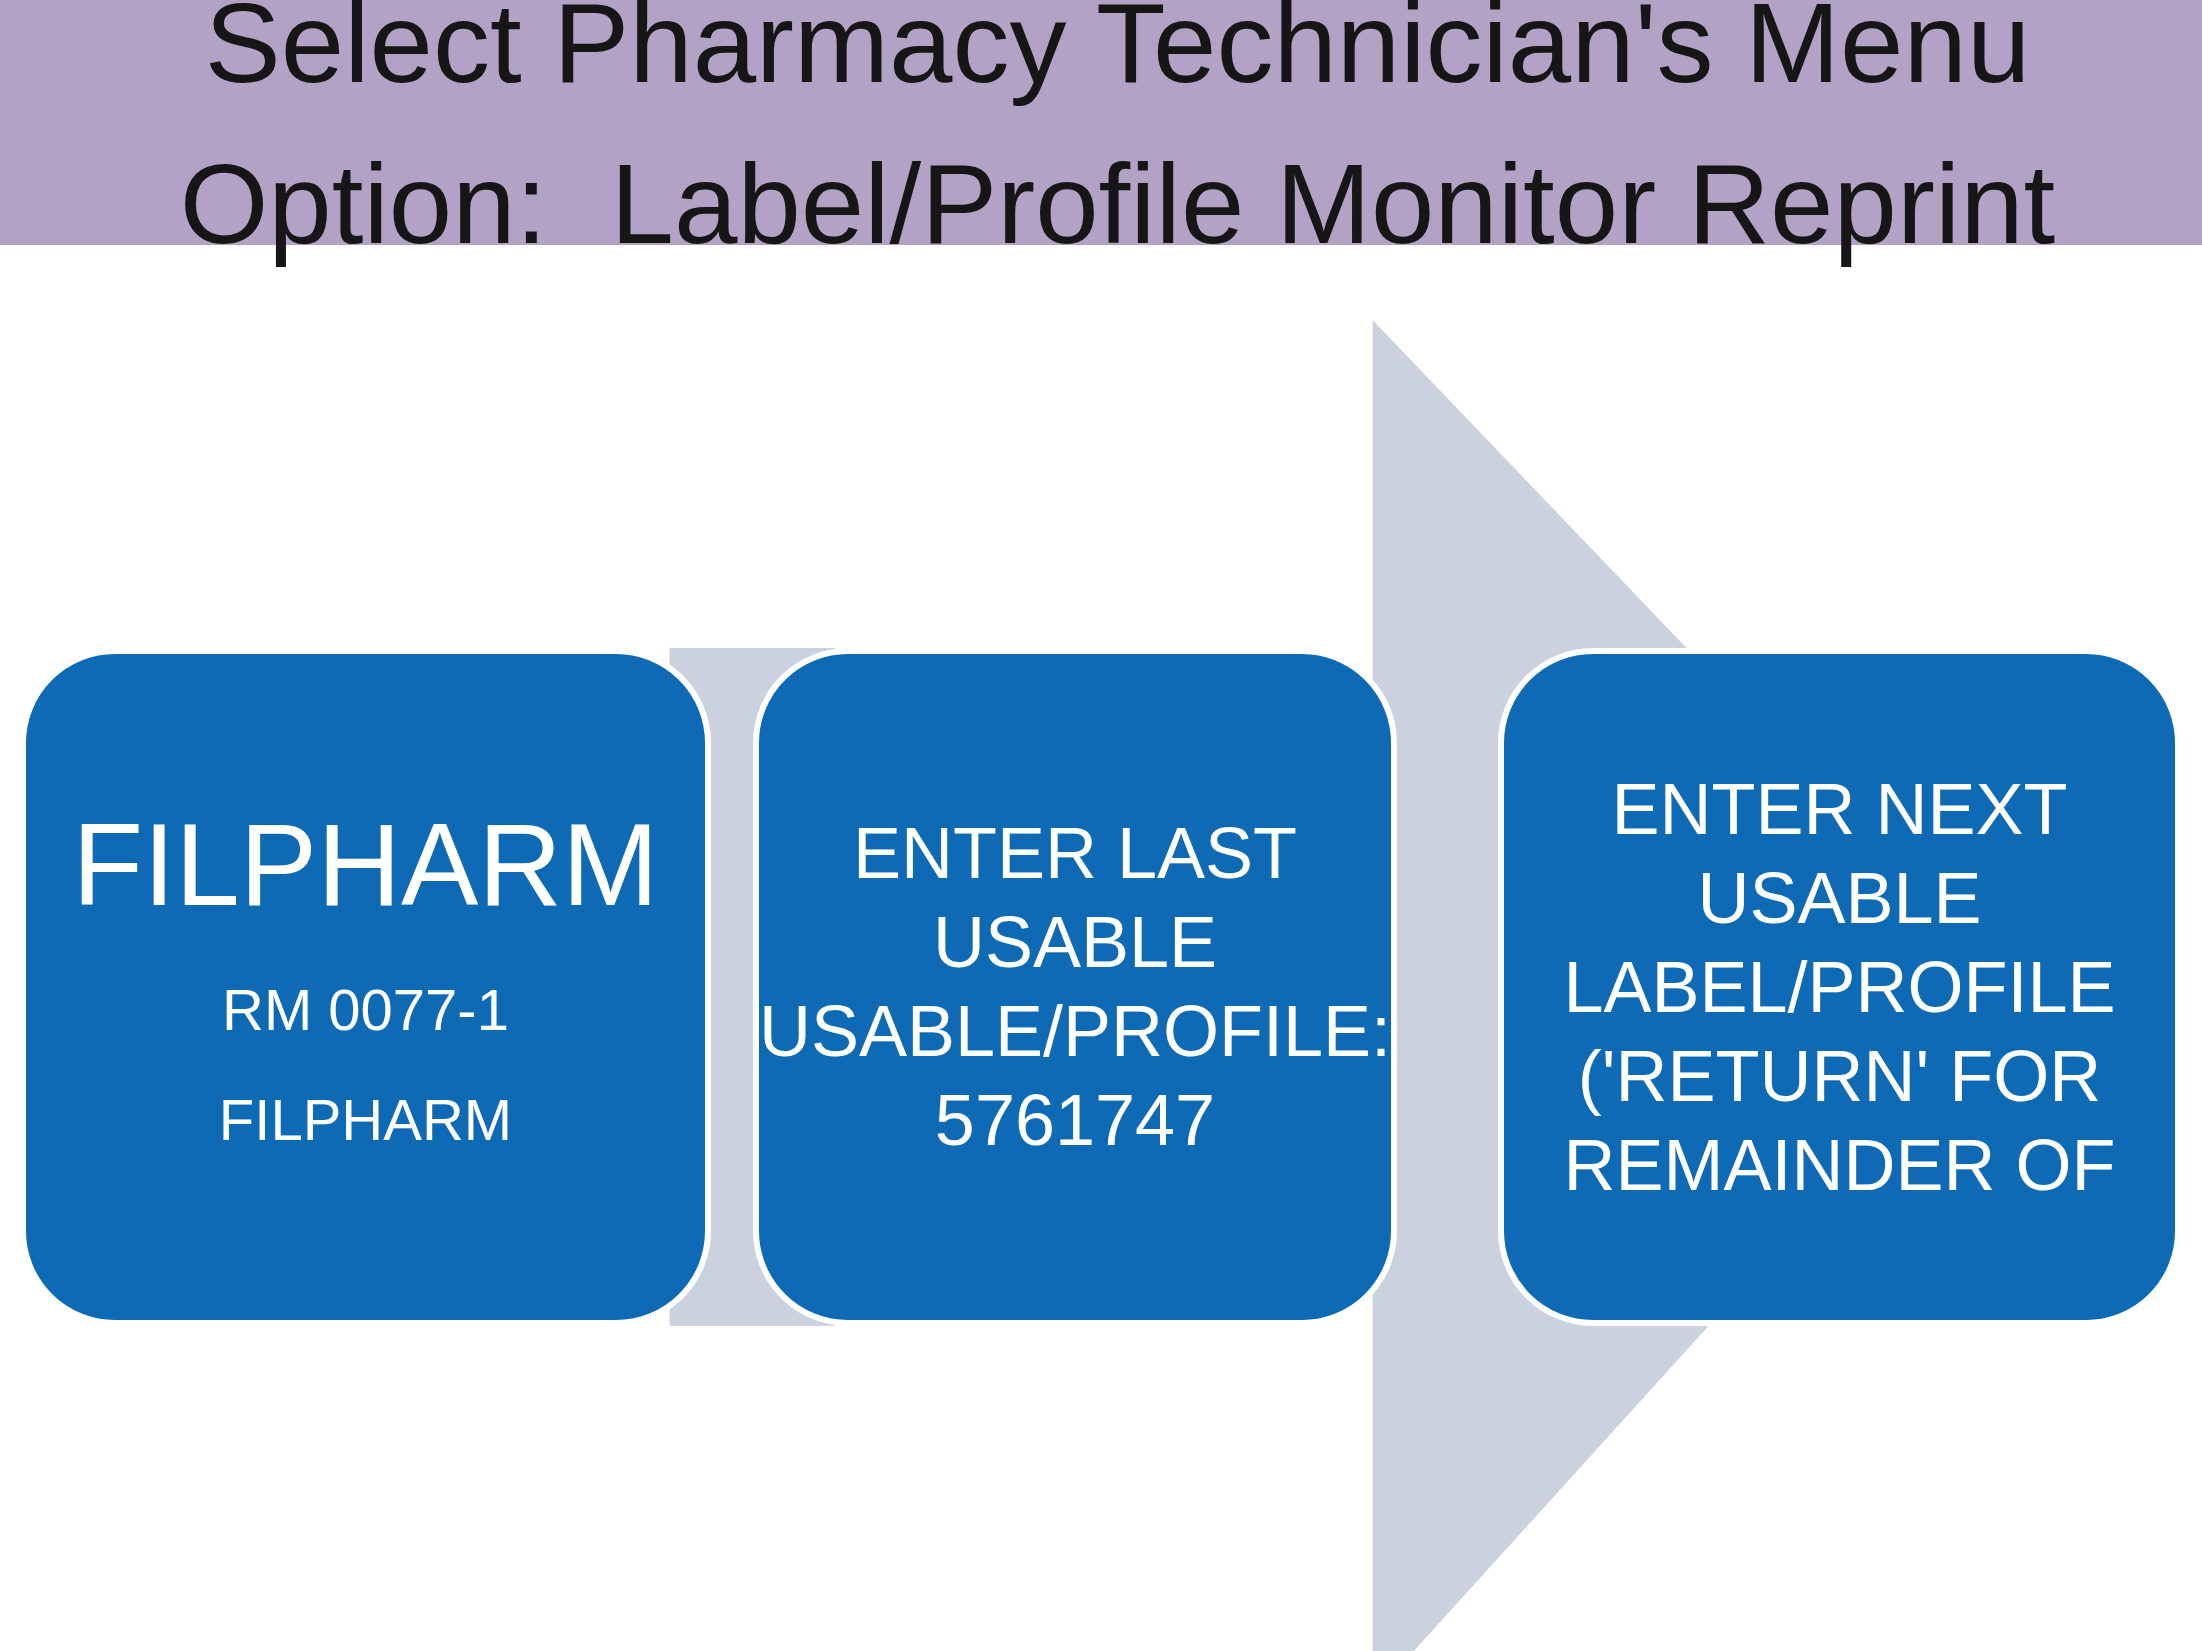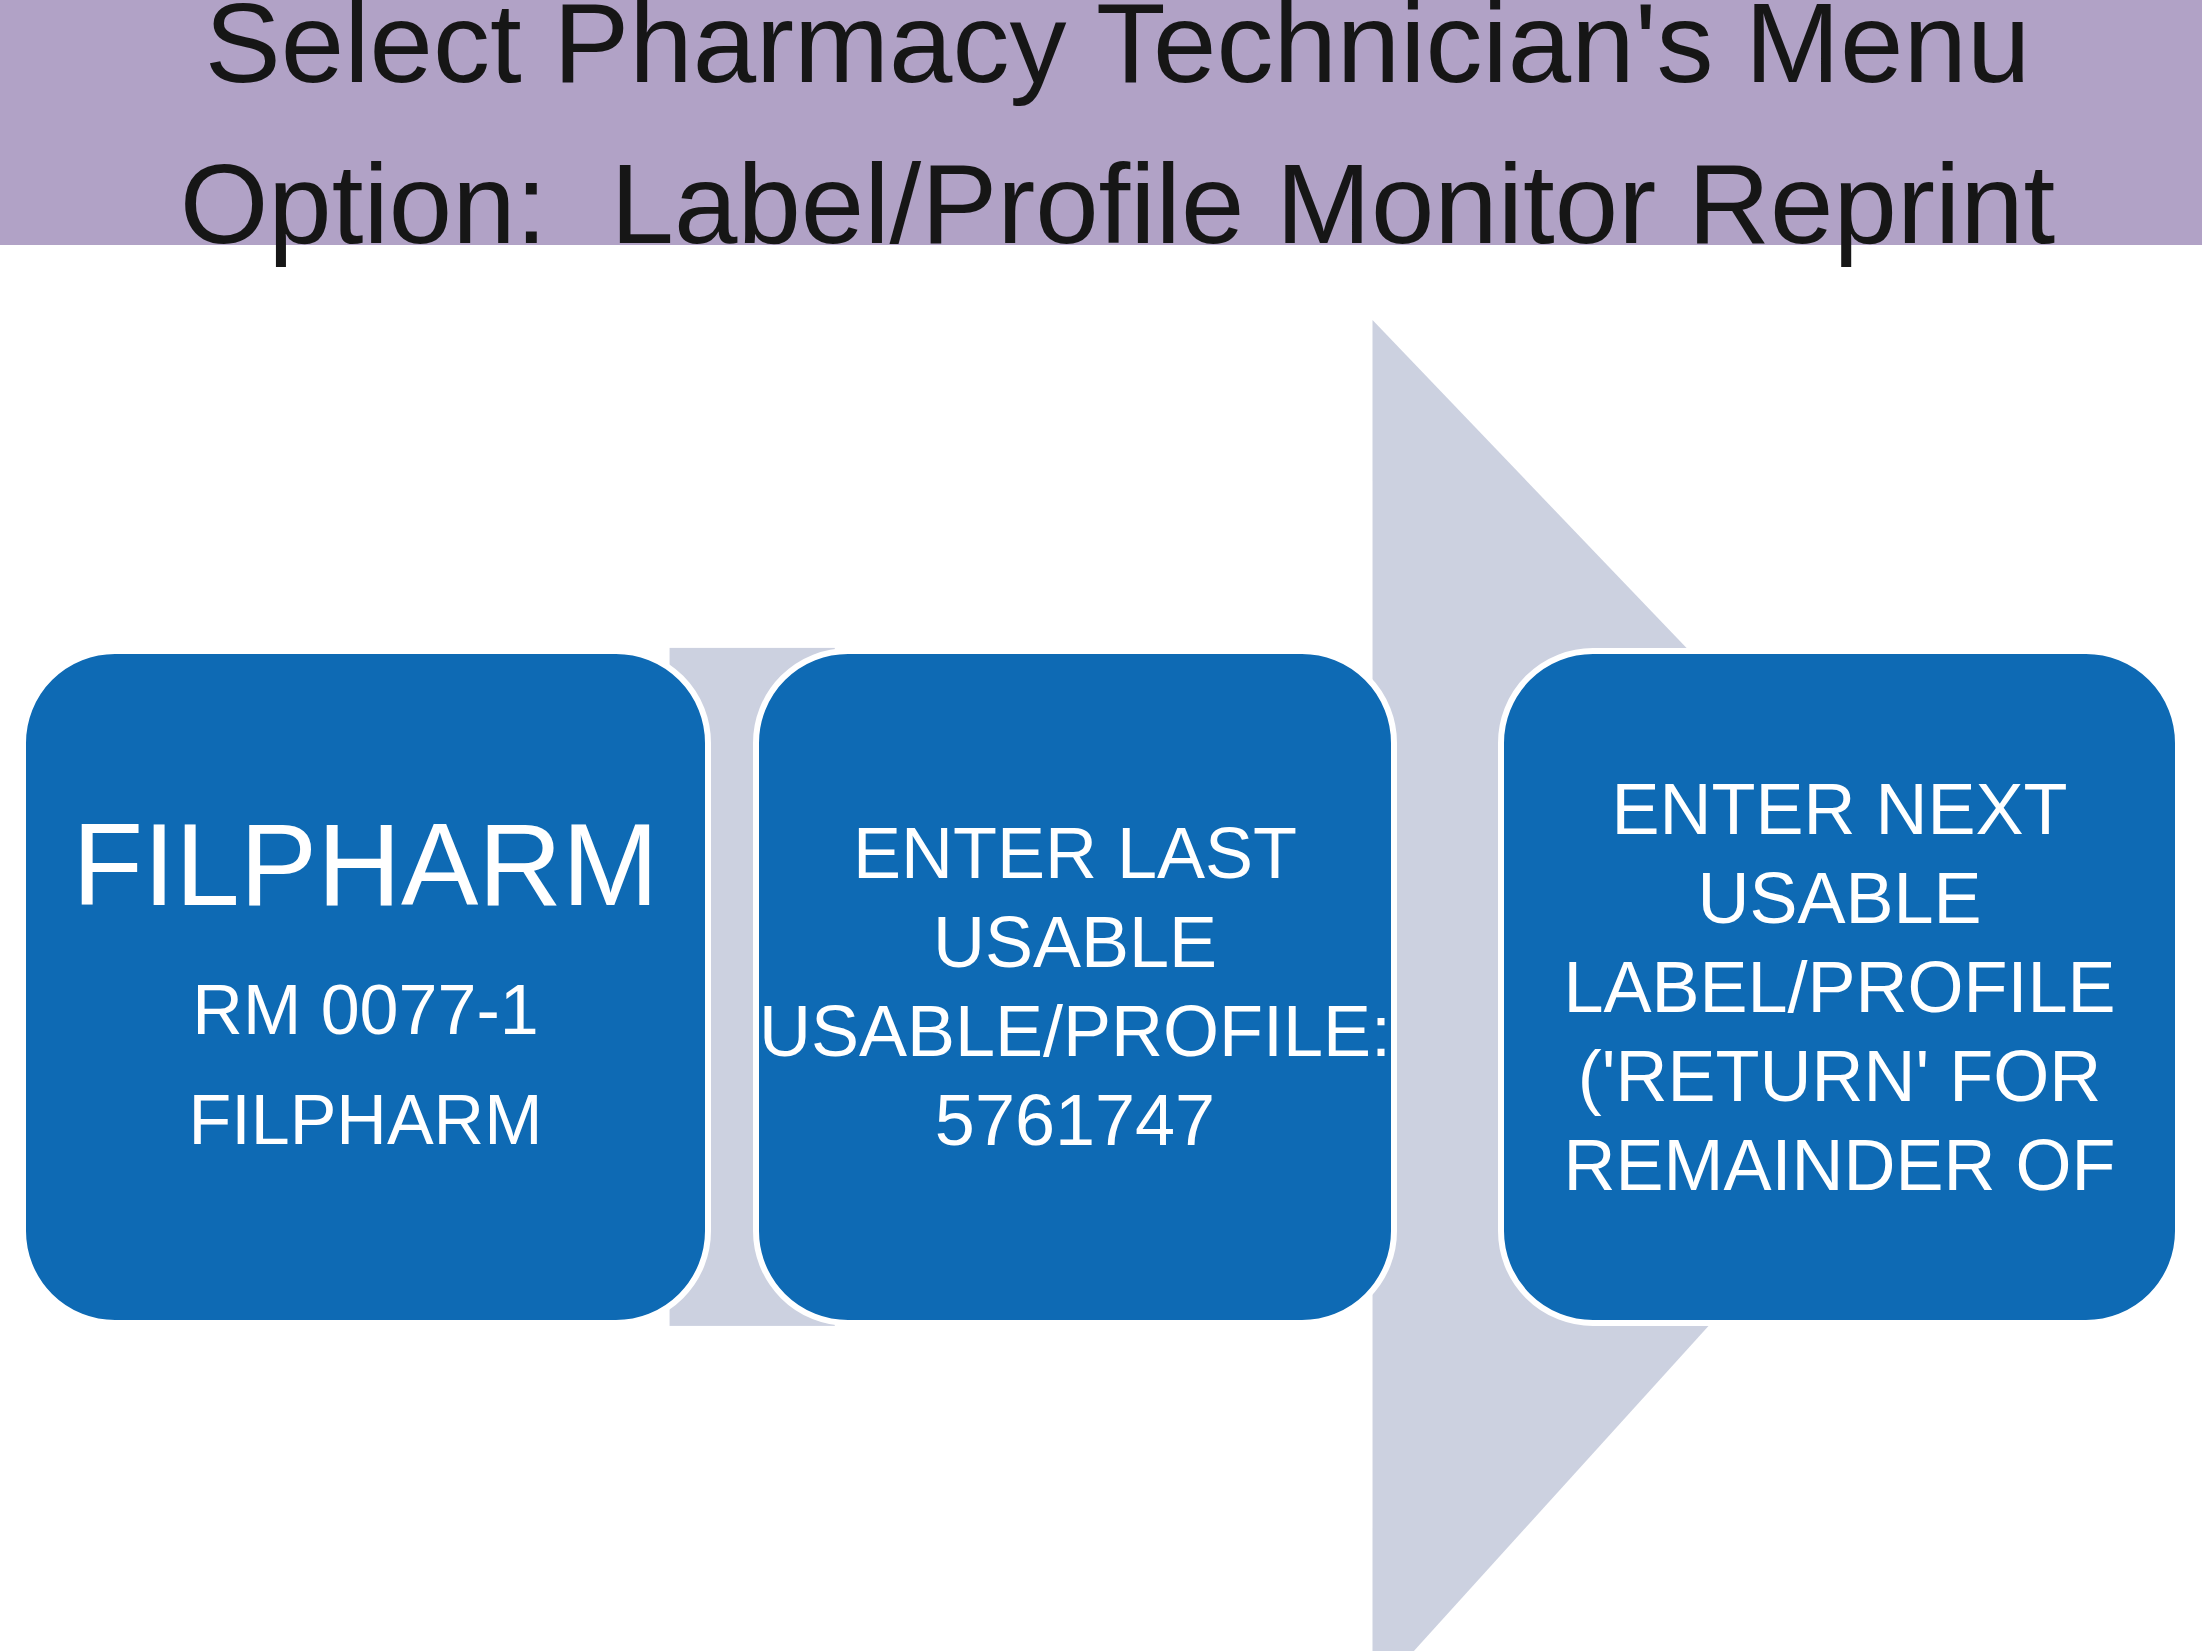--- a/index.html
+++ b/index.html
@@ -66,21 +66,21 @@
     line-height: 89px;
     white-space: nowrap;
   }
   .box1-main {
     font-size: 116px;
     line-height: 131px;
     margin-bottom: 24px;
     white-space: nowrap;
   }
   .box1-sub {
-    font-size: 70px;
+    font-size: 58px;
     line-height: 110px;
     white-space: nowrap;
   }
 </style>
 </head>
 <body>
 
 <div class="slide">
 
   <svg class="shapes" viewBox="0 0 2560 1920" xmlns="http://www.w3.org/2000/svg" aria-hidden="true">

